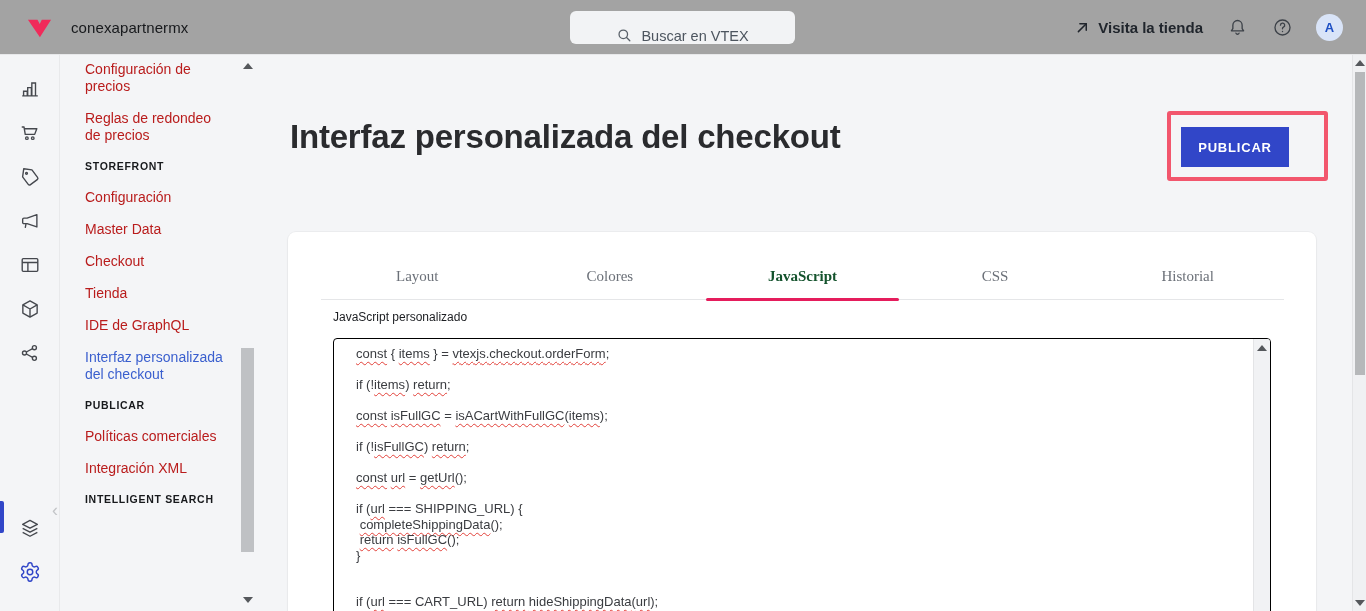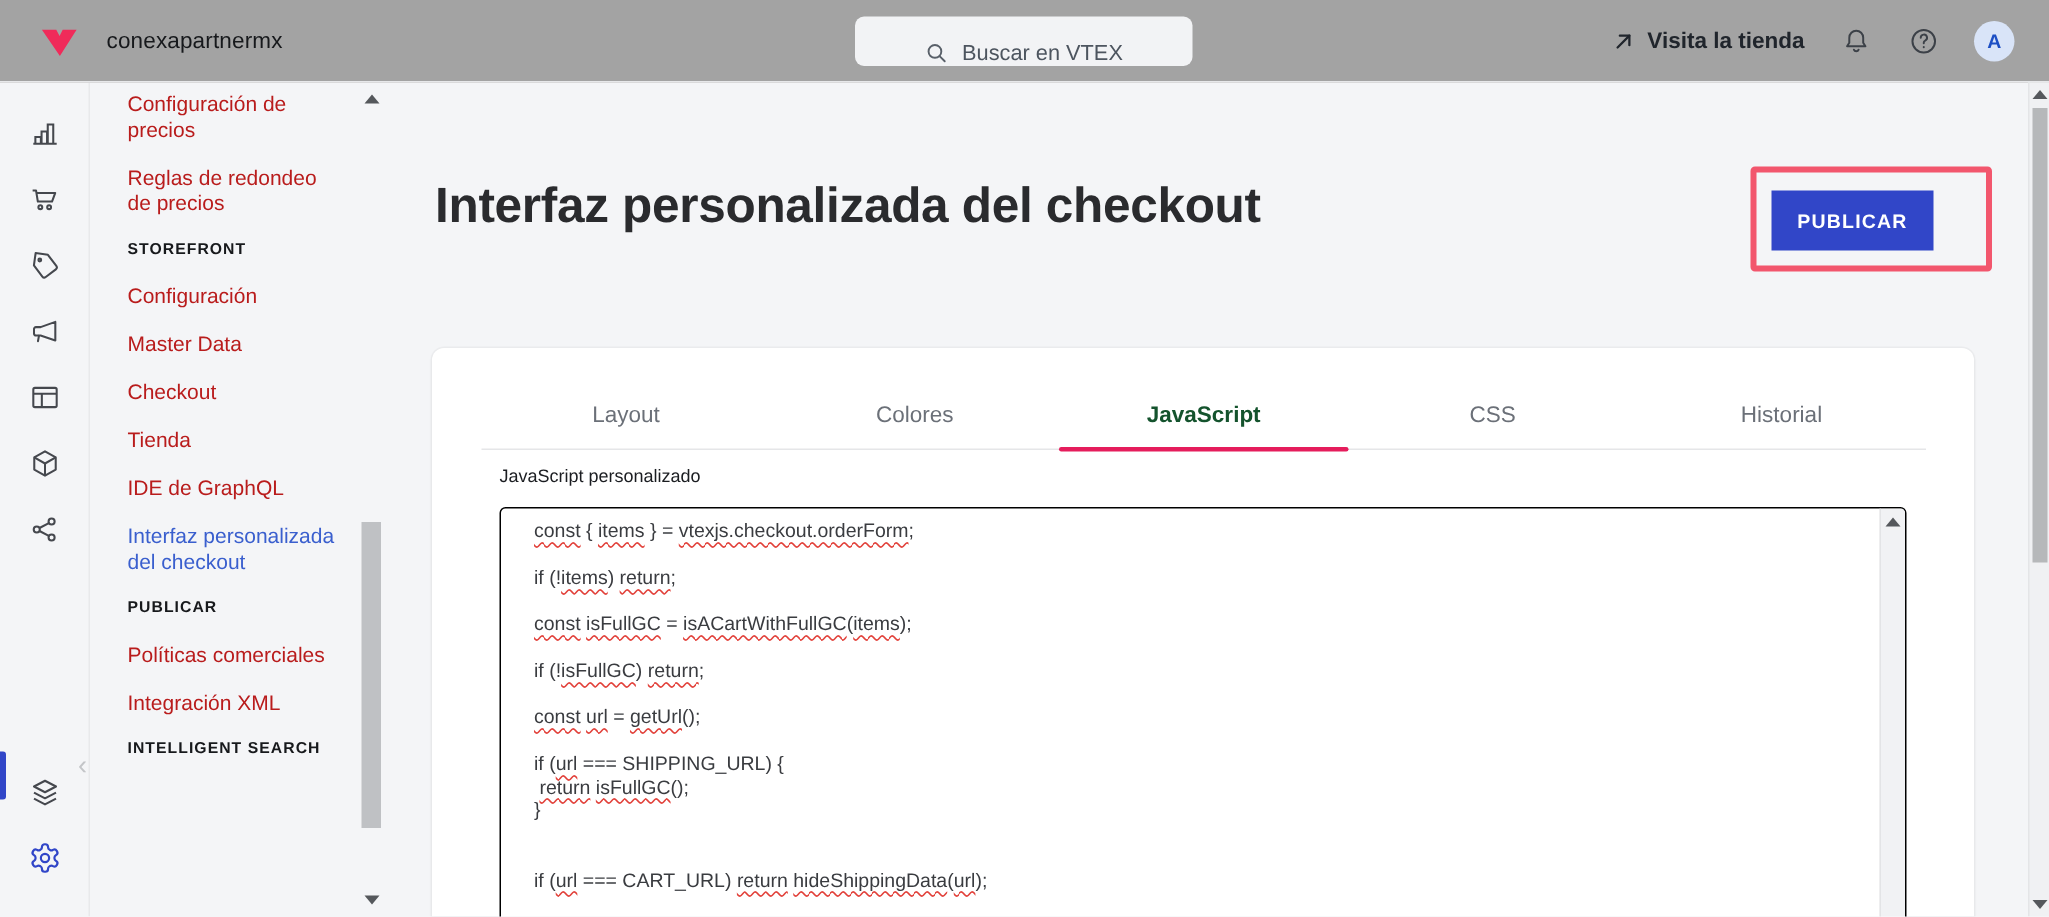--- a/index.html
+++ b/index.html
@@ -49,21 +49,21 @@
                     border:4px solid var(--annotation-red); border-radius:3px; z-index:5; }
   .publish-btn { position:absolute; left:1181px; top:127px; width:108px; height:40px; background:var(--accent-blue);
                  color:#ffffff; font-size:13px; font-weight:700; letter-spacing:.8px; border:none; border-radius:0;
                  cursor:pointer; z-index:6; font-family:"Liberation Sans",sans-serif; }
   .card { position:absolute; left:288px; top:232px; width:1028px; height:379px; background:#ffffff;
           border-radius:8px 8px 0 0; box-shadow:0 0 0 1px rgba(0,0,0,.03), 0 1px 3px rgba(0,0,0,.04); }
 
   .tab-bar { position:absolute; left:33px; top:22px; width:963px; height:46px; display:flex;
              border-bottom:1px solid #e5e6e8; }
   .tab { flex:1 1 0; display:flex; align-items:center; justify-content:center; font-size:15px;
-         color:#6b7078; cursor:pointer; position:relative; }
+         color:#6b7078; cursor:pointer; position:relative;font-family:Liberation Serif, serif; }
   .tab.active { color:#14532d; font-weight:700; }
   .tab.active::after { content:""; position:absolute; left:0; right:0; bottom:-2px; height:3px;
                        background:var(--tab-underline); border-radius:2px; }
 
   .editor-label { position:absolute; left:45px; top:78px; font-size:12px; color:#1b1d21; }
   .code-editor { position:absolute; left:45px; top:106px; width:938px; height:306px; background:#ffffff;
                  border:1px solid #000000; border-radius:4px; overflow:hidden; cursor:text; }
   .code-content { padding:7px 40px 0 22px; }
   .code-line { white-space:pre; font-size:13px; line-height:15.5px; height:15.5px; color:#3a3c40; }
   .sq { text-decoration:underline; text-decoration-style:wavy; text-decoration-color:var(--squiggle);
@@ -233,20 +233,21 @@
           <div class="code-line">&nbsp;</div>
           <div class="code-line"><span>if (!</span><span class="sq">items</span><span>) </span><span class="sq">return</span><span>;</span></div>
           <div class="code-line">&nbsp;</div>
           <div class="code-line"><span class="sq">const</span><span> </span><span class="sq">isFullGC</span><span> = </span><span class="sq">isACartWithFullGC</span><span>(</span><span class="sq">items</span><span>);</span></div>
           <div class="code-line">&nbsp;</div>
           <div class="code-line"><span>if (!</span><span class="sq">isFullGC</span><span>) </span><span class="sq">return</span><span>;</span></div>
           <div class="code-line">&nbsp;</div>
           <div class="code-line"><span class="sq">const</span><span> </span><span class="sq">url</span><span> = </span><span class="sq">getUrl</span><span>();</span></div>
           <div class="code-line">&nbsp;</div>
           <div class="code-line"><span>if (</span><span class="sq">url</span><span> === SHIPPING_URL) {</span></div>
+          <div class="code-line"><span> </span><span class="sq">completeShippingData</span><span>();</span></div>
           <div class="code-line"><span> </span><span class="sq">return</span><span> </span><span class="sq">isFullGC</span><span>();</span></div>
           <div class="code-line"><span>}</span></div>
           <div class="code-line">&nbsp;</div>
           <div class="code-line">&nbsp;</div>
           <div class="code-line"><span>if (</span><span class="sq">url</span><span> === CART_URL) </span><span class="sq">return</span><span> </span><span class="sq">hideShippingData</span><span>(</span><span class="sq">url</span><span>);</span></div>
         </div>
       <div class="ce-scroll">
         <div class="arrow-up" style="top:6px"></div>
       </div>
     </div>

